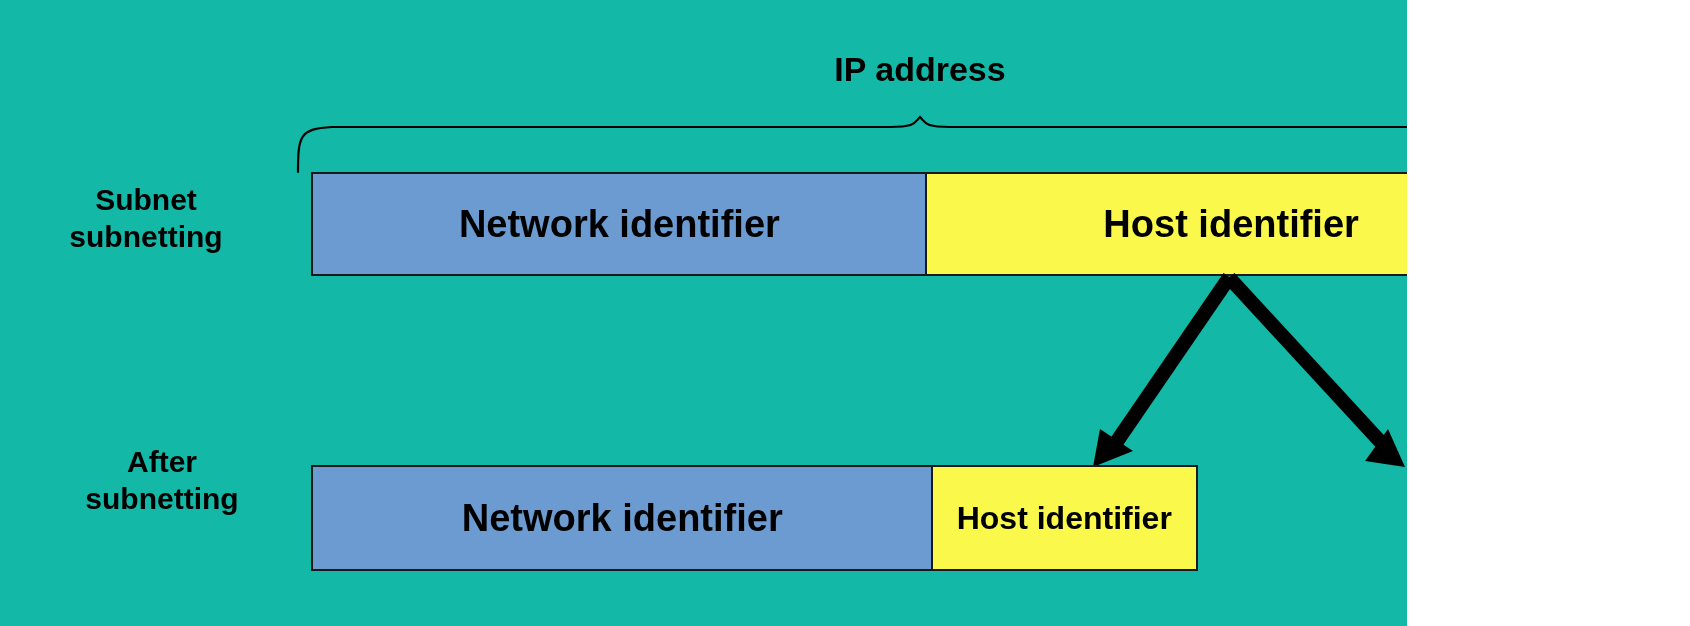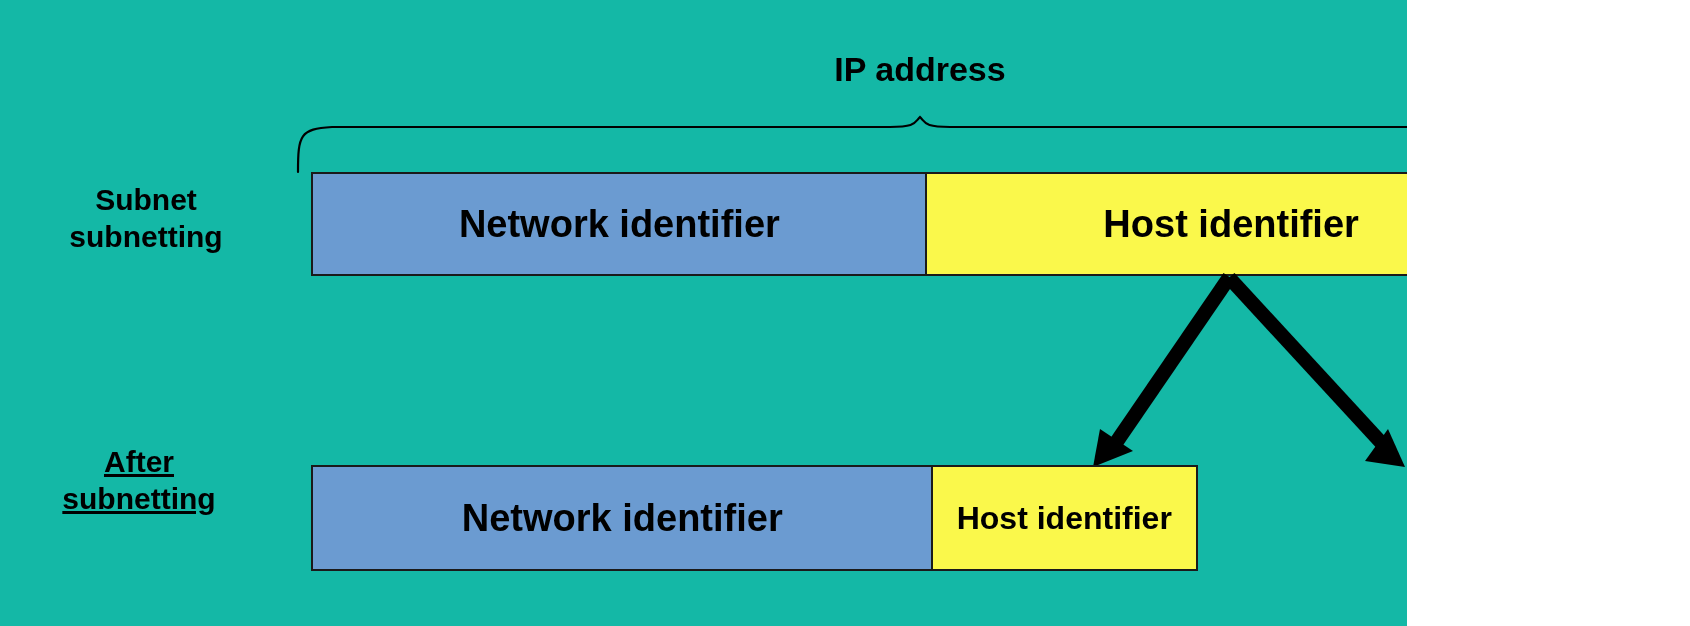--- a/index.html
+++ b/index.html
@@ -44,21 +44,21 @@
   
   .row-label {
     position: absolute;
     text-align: center;
     font-size: 30px;
     font-weight: bold;
     color: #000000;
     line-height: 1.22;
   }
   .row-label.before { left: 10px; top: 182px; width: 272px; }
-  .row-label.after  { left: 3px; top: 444px; width: 272px; text-decoration: underline; }
+  .row-label.after  { left: 26px; top: 444px; width: 272px; }
 
   
   .bar {
     position: absolute;
     display: flex;
     box-sizing: border-box;
   }
   .bar.top    { left: 297px; top: 172px; width: 1240px; height: 104px; }
   .bar.bottom { left: 297px; top: 465px; width: 1240px; height: 106px; }
 

